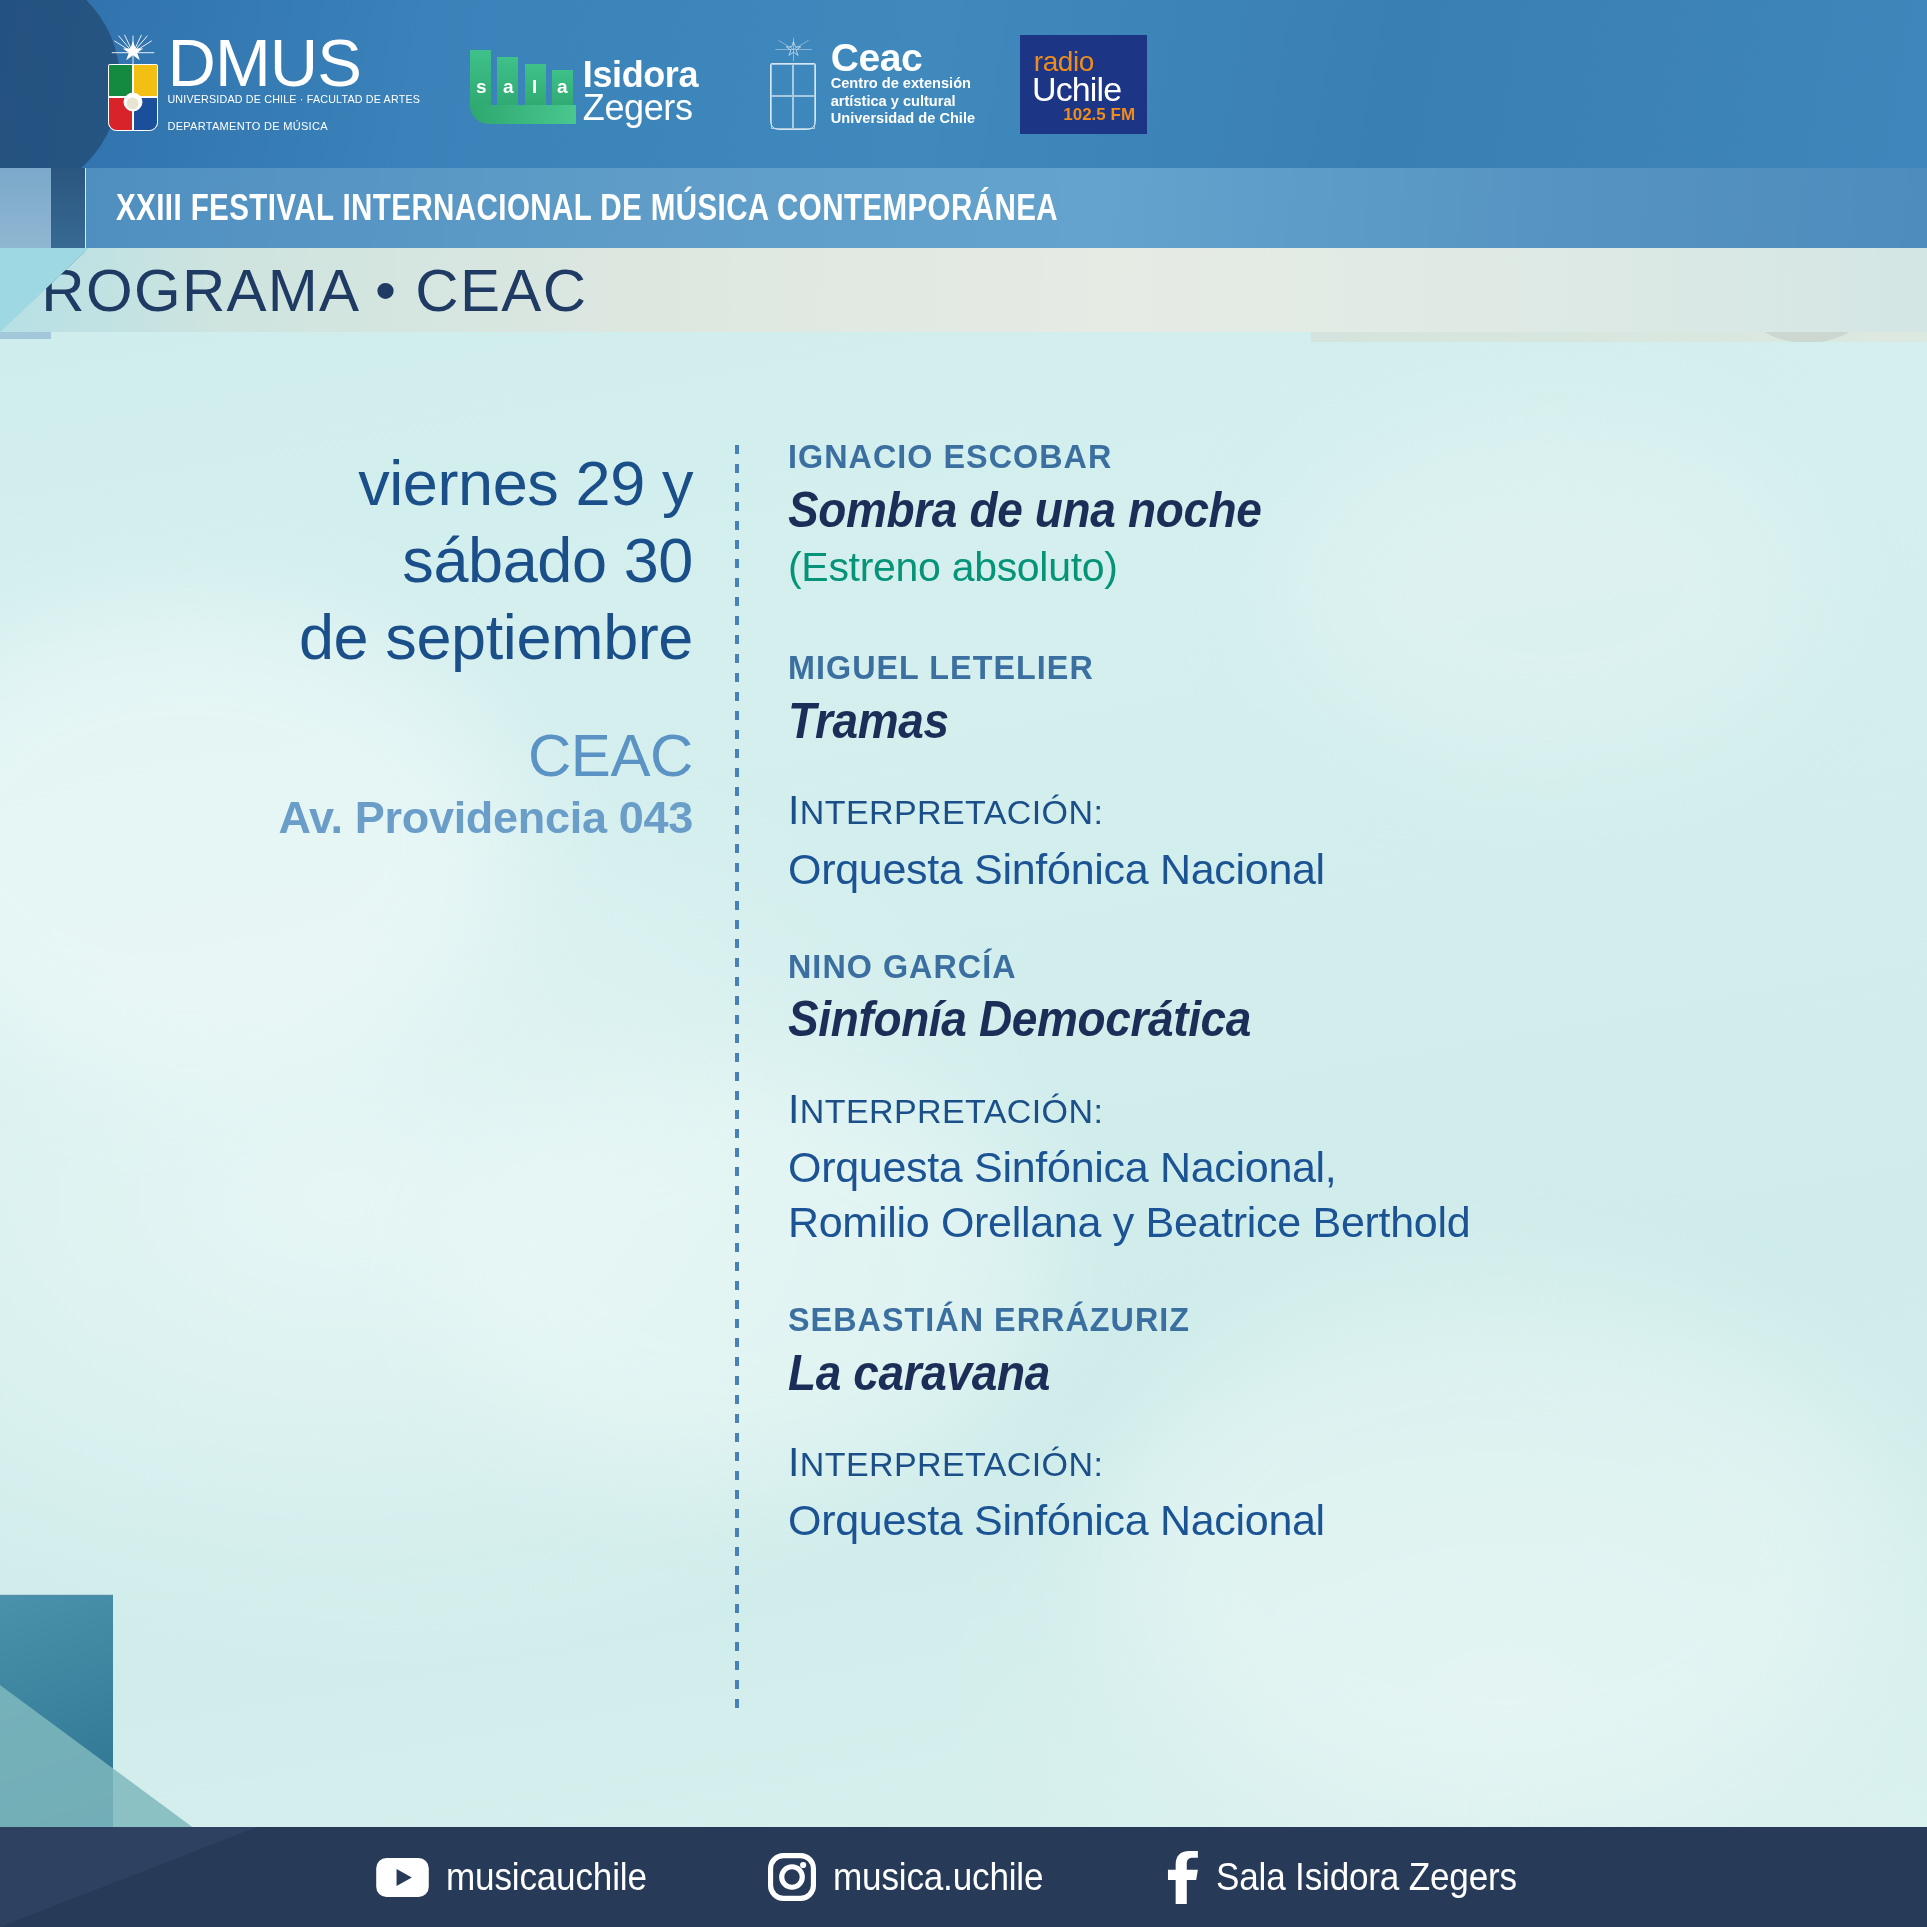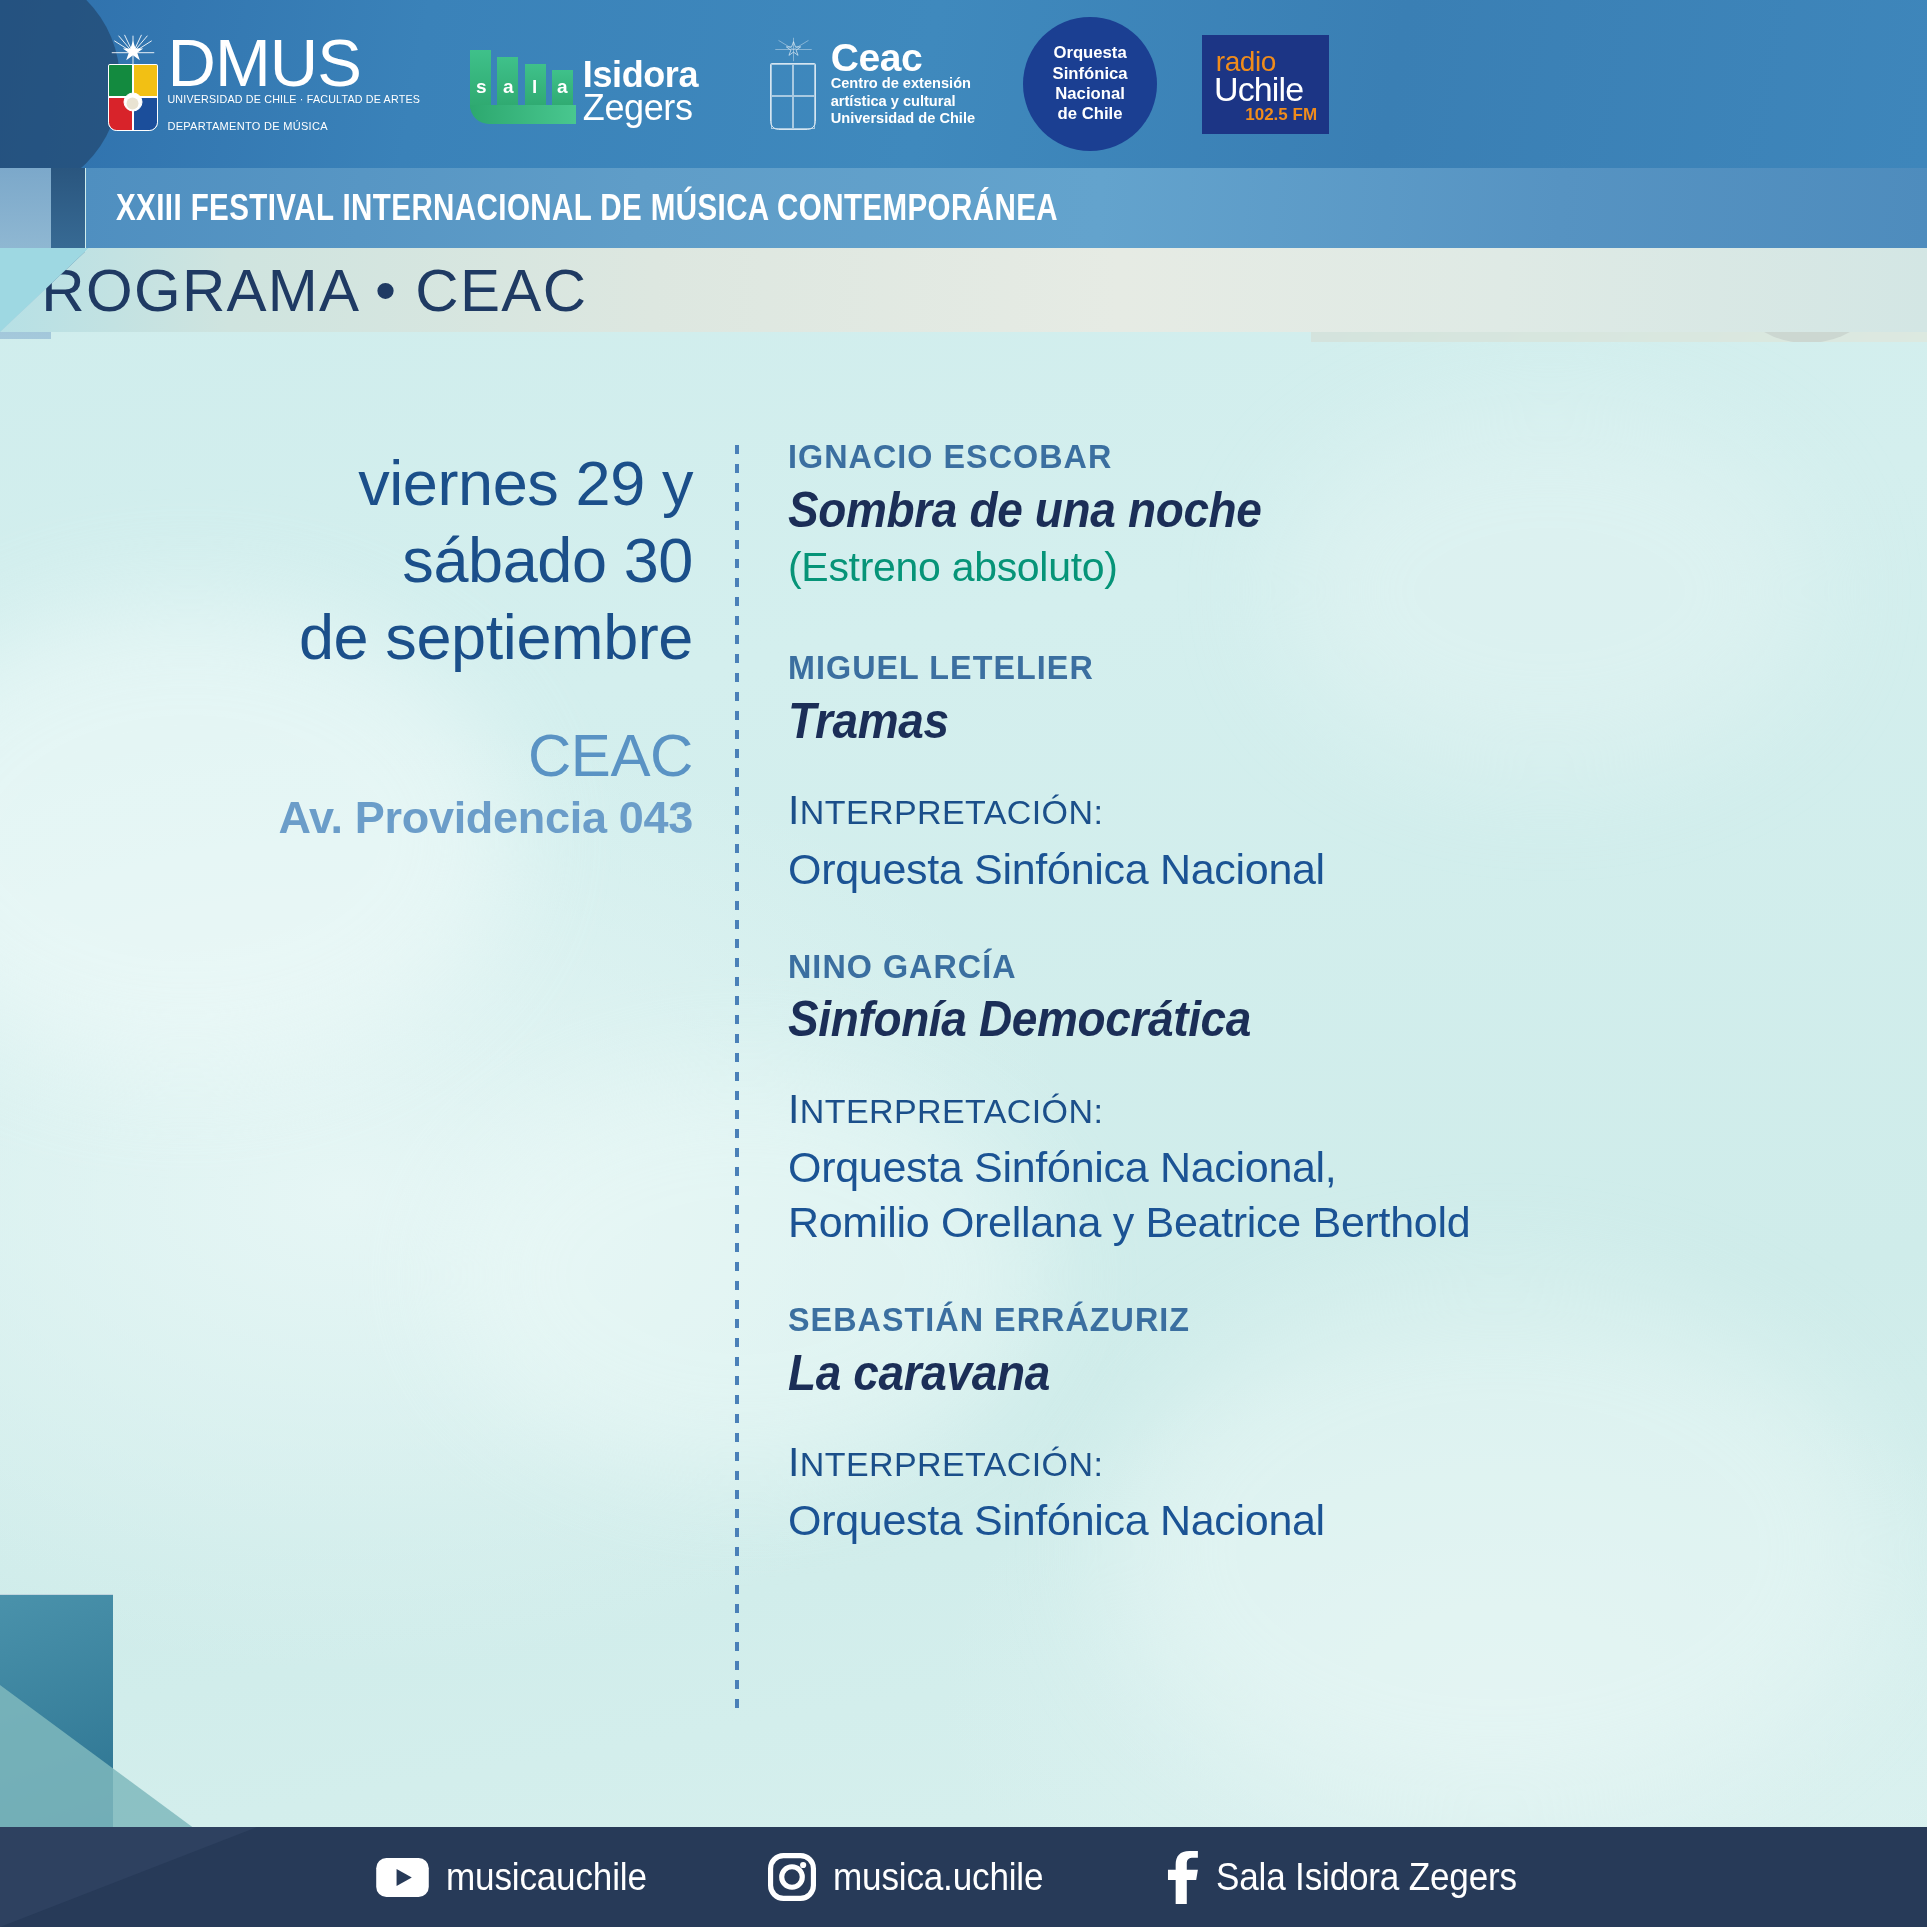--- a/index.html
+++ b/index.html
@@ -369,26 +369,20 @@
           </div>
         </div>
         <div class="ceac-text">
           <div class="ceac-word">Ceac</div>
           <div class="ceac-line">Centro de extensión</div>
           <div class="ceac-line">artística y cultural</div>
           <div class="ceac-line">Universidad de Chile</div>
         </div>
       </div>
 
-      <div class="osn">
-        <div>Orquesta</div>
-        <div>Sinfónica</div>
-        <div>Nacional</div>
-        <div>de Chile</div>
-      </div>
 
       <div class="radio">
         <div class="radio-1">radio</div>
         <div class="radio-2">Uchile</div>
         <div class="radio-3">102.5 FM</div>
       </div>
 
     </div>
   </div>
 

